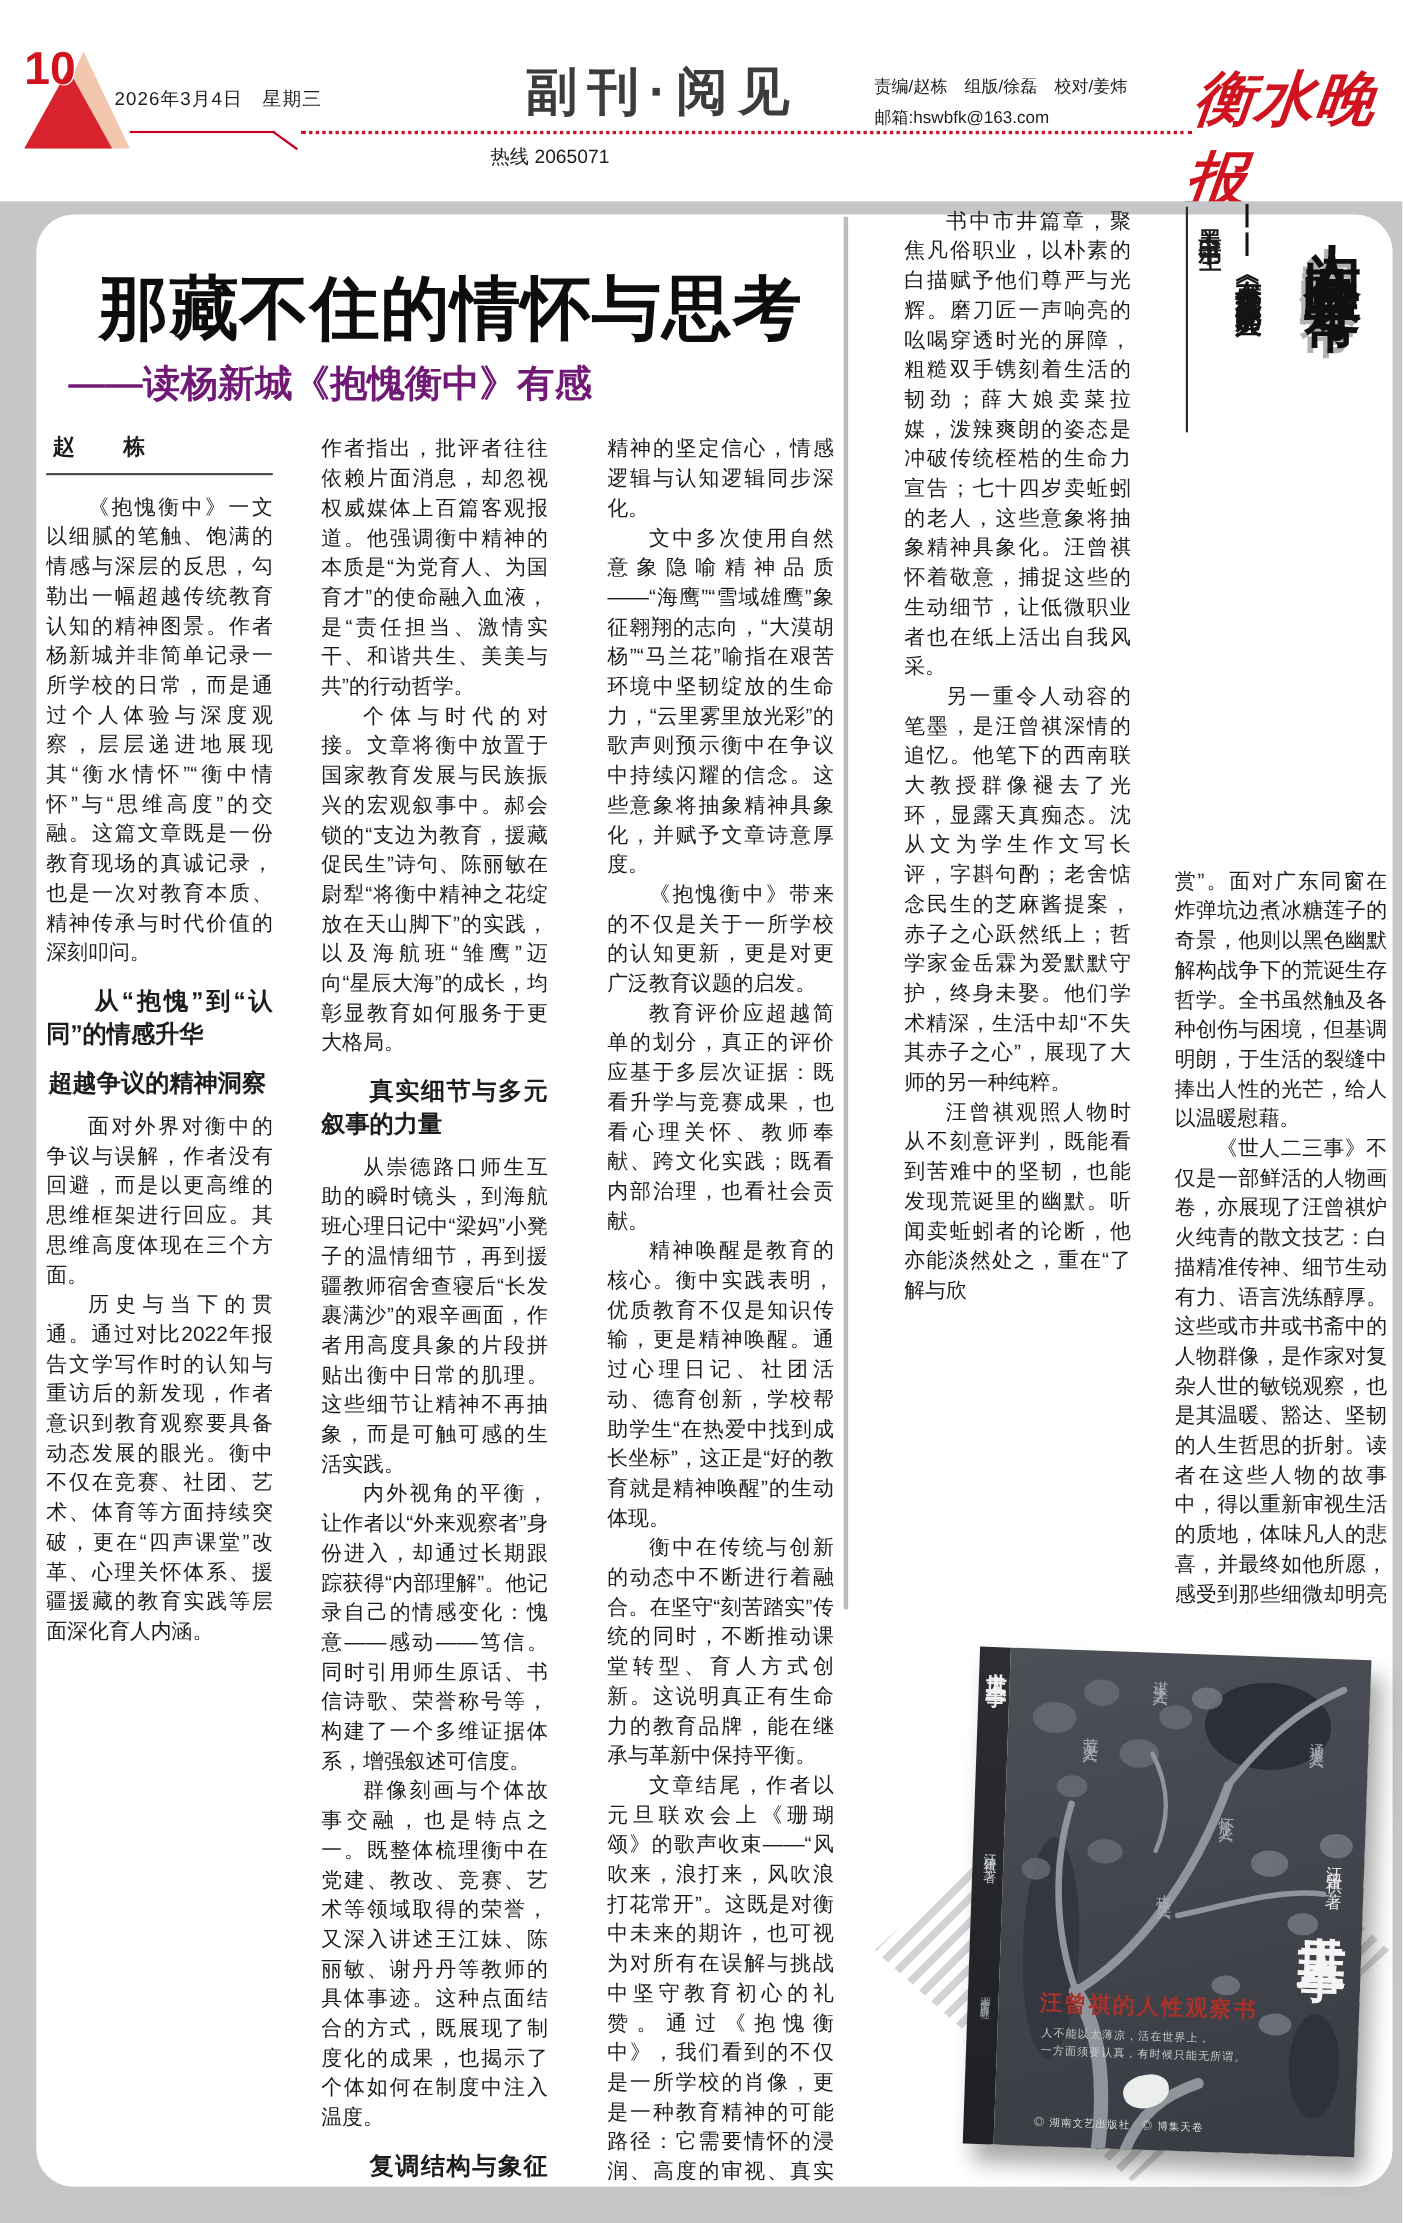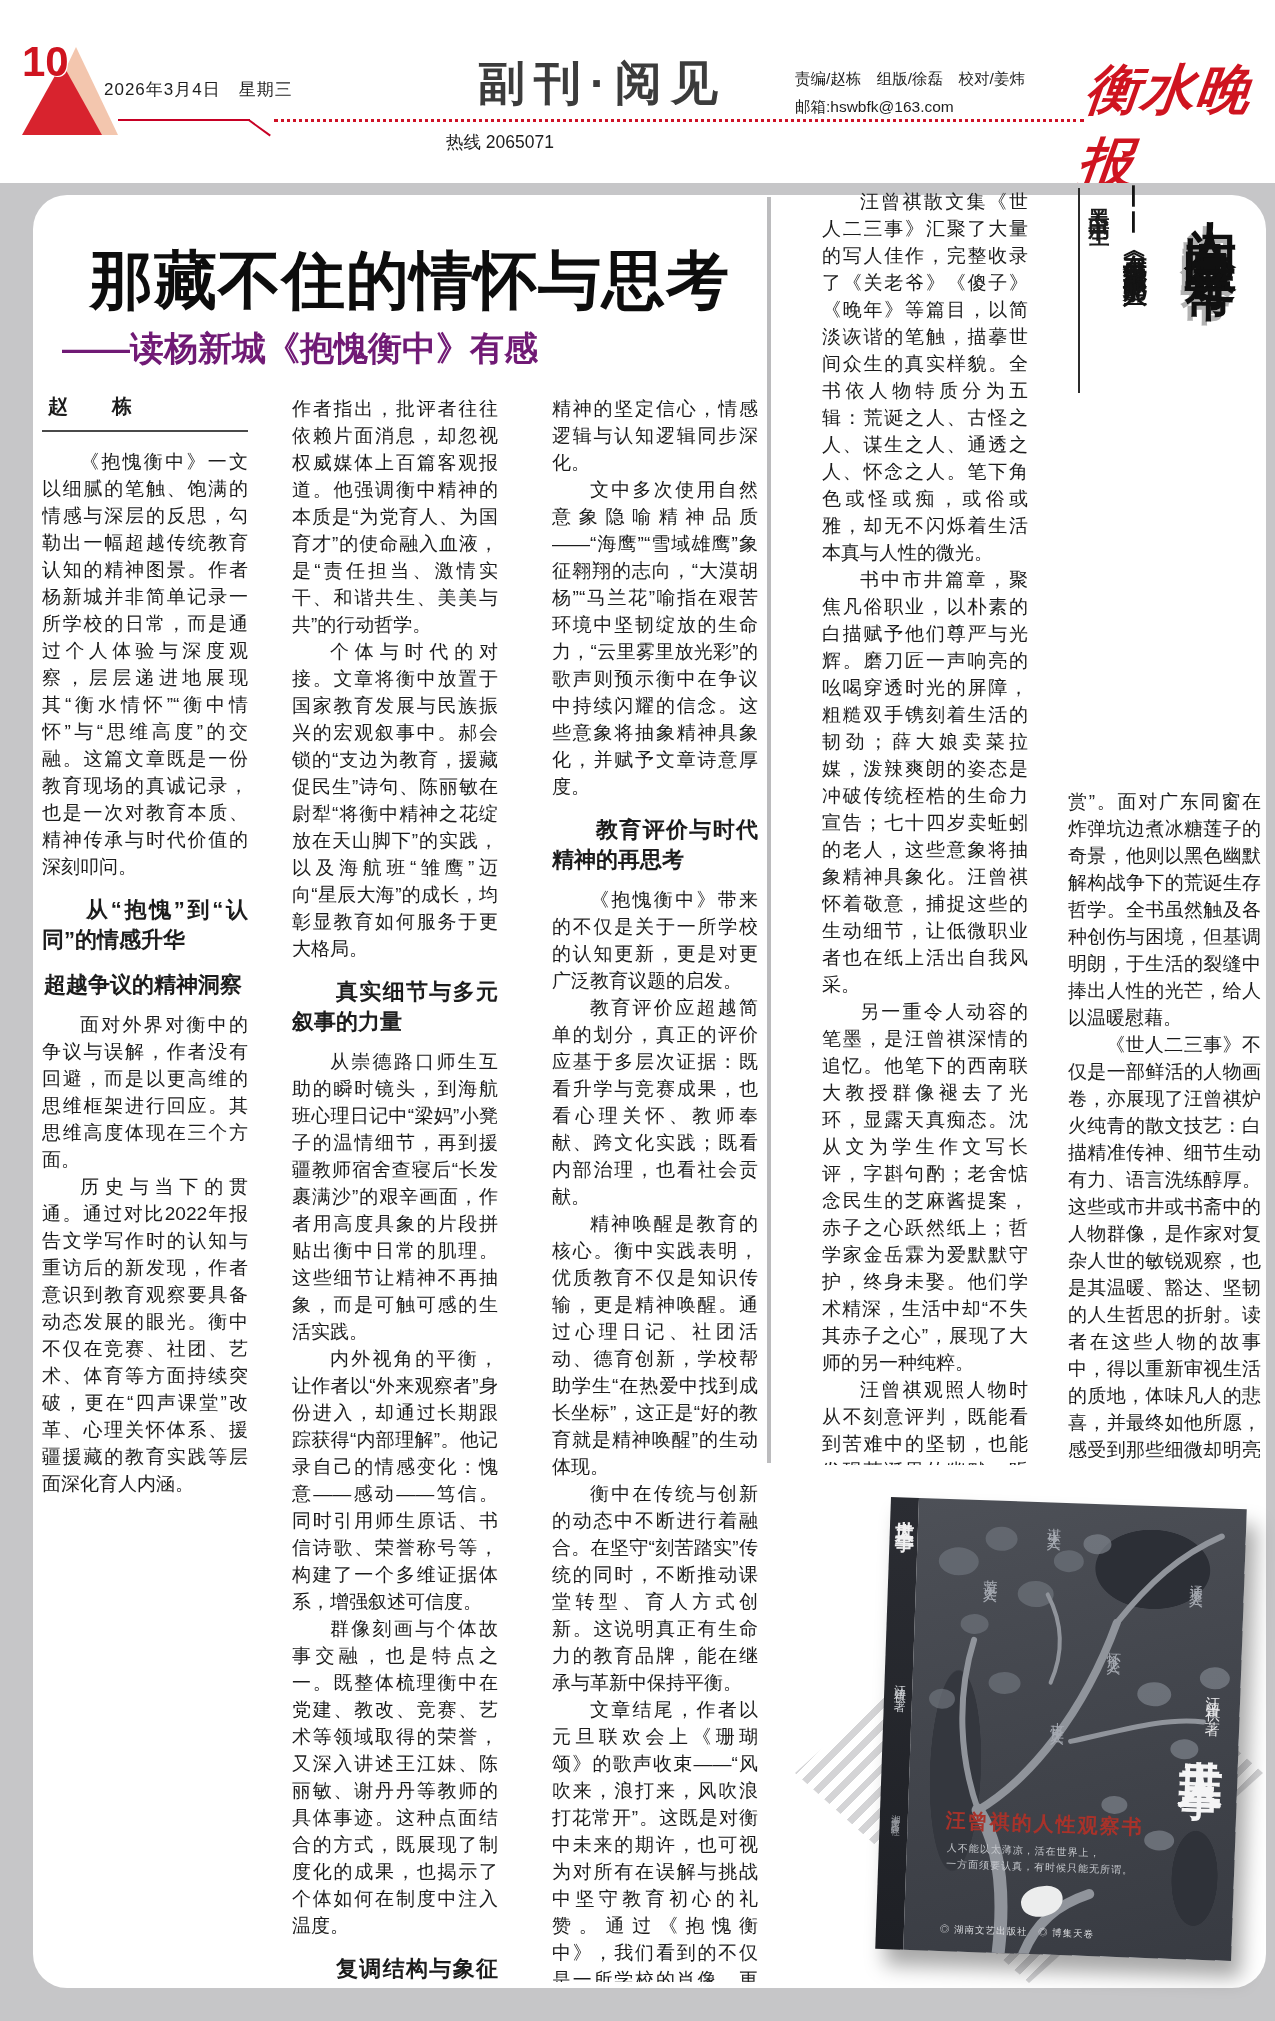--- a/index.html
+++ b/index.html
@@ -123,36 +123,34 @@
     <p class="seg-p">个体与时代的对接。文章将衡中放置于国家教育发展与民族振兴的宏观叙事中。郝会锁的“支边为教育，援藏促民生”诗句、陈丽敏在尉犁“将衡中精神之花绽放在天山脚下”的实践，以及海航班“雏鹰”迈向“星辰大海”的成长，均彰显教育如何服务于更大格局。</p>
     <p class="seg-h">真实细节与多元叙事的力量</p>
     <p class="seg-p">从崇德路口师生互助的瞬时镜头，到海航班心理日记中“梁妈”小凳子的温情细节，再到援疆教师宿舍查寝后“长发裹满沙”的艰辛画面，作者用高度具象的片段拼贴出衡中日常的肌理。这些细节让精神不再抽象，而是可触可感的生活实践。</p>
     <p class="seg-p">内外视角的平衡，让作者以“外来观察者”身份进入，却通过长期跟踪获得“内部理解”。他记录自己的情感变化：愧意——感动——笃信。同时引用师生原话、书信诗歌、荣誉称号等，构建了一个多维证据体系，增强叙述可信度。</p>
     <p class="seg-p">群像刻画与个体故事交融，也是特点之一。既整体梳理衡中在党建、教改、竞赛、艺术等领域取得的荣誉，又深入讲述王江妹、陈丽敏、谢丹丹等教师的具体事迹。这种点面结合的方式，既展现了制度化的成果，也揭示了个体如何在制度中注入温度。</p>
     <p class="seg-h">复调结构与象征系统的运用</p>
   </div>
 <div class="abs bodycol col3">
     <p class="seg-c">精神的坚定信心，情感逻辑与认知逻辑同步深化。</p>
     <p class="seg-p">文中多次使用自然意象隐喻精神品质——“海鹰”“雪域雄鹰”象征翱翔的志向，“大漠胡杨”“马兰花”喻指在艰苦环境中坚韧绽放的生命力，“云里雾里放光彩”的歌声则预示衡中在争议中持续闪耀的信念。这些意象将抽象精神具象化，并赋予文章诗意厚度。</p>
-    <p class="seg-h">教育评价与时代精神的再思考</p>
     <p class="seg-p">《抱愧衡中》带来的不仅是关于一所学校的认知更新，更是对更广泛教育议题的启发。</p>
     <p class="seg-p">教育评价应超越简单的划分，真正的评价应基于多层次证据：既看升学与竞赛成果，也看心理关怀、教师奉献、跨文化实践；既看内部治理，也看社会贡献。</p>
     <p class="seg-p">精神唤醒是教育的核心。衡中实践表明，优质教育不仅是知识传输，更是精神唤醒。通过心理日记、社团活动、德育创新，学校帮助学生“在热爱中找到成长坐标”，这正是“好的教育就是精神唤醒”的生动体现。</p>
     <p class="seg-p">衡中在传统与创新的动态中不断进行着融合。在坚守“刻苦踏实”传统的同时，不断推动课堂转型、育人方式创新。这说明真正有生命力的教育品牌，能在继承与革新中保持平衡。</p>
     <p class="seg-p">文章结尾，作者以元旦联欢会上《珊瑚颂》的歌声收束——“风吹来，浪打来，风吹浪打花常开”。这既是对衡中未来的期许，也可视为对所有在误解与挑战中坚守教育初心的礼赞。通过《抱愧衡中》，我们看到的不仅是一所学校的肖像，更是一种教育精神的可能路径：它需要情怀的浸润、高度的审视、真实的记录与不断的反思。而这，或许正是这篇文章超越衡中具体语境，带给每一位教育观察者的普遍启示。</p>
   </div>
 
 <div class="abs vrule"></div>
 
 <div class="abs vert r-title">人间有味是寻常</div>
 <div class="abs vert r-subtitle">——有感于《世人二三事》中的那些人</div>
 <div class="abs r-author-rule"></div>
 <div class="abs vert r-author">墨白书生</div>
 <div class="abs bodycol colA">
-    <p class="seg-p">汪曾祺散文集《世人二三事》汇聚了大量的写人佳作，完整收录了《关老爷》《傻子》《晚年》等篇目，以简淡诙谐的笔触，描摹世间众生的真实样貌。全书依人物特质分为五辑：荒诞之人、古怪之人、谋生之人、通透之人、怀念之人。笔下角色或怪或痴，或俗或雅，却无不闪烁着生活本真与人性的微光。</p>
     <p class="seg-p">书中市井篇章，聚焦凡俗职业，以朴素的白描赋予他们尊严与光辉。磨刀匠一声响亮的吆喝穿透时光的屏障，粗糙双手镌刻着生活的韧劲；薛大娘卖菜拉媒，泼辣爽朗的姿态是冲破传统桎梏的生命力宣告；七十四岁卖蚯蚓的老人，这些意象将抽象精神具象化。汪曾祺怀着敬意，捕捉这些的生动细节，让低微职业者也在纸上活出自我风采。</p>
     <p class="seg-p">另一重令人动容的笔墨，是汪曾祺深情的追忆。他笔下的西南联大教授群像褪去了光环，显露天真痴态。沈从文为学生作文写长评，字斟句酌；老舍惦念民生的芝麻酱提案，赤子之心跃然纸上；哲学家金岳霖为爱默默守护，终身未娶。他们学术精深，生活中却“不失其赤子之心”，展现了大师的另一种纯粹。</p>
     <p class="seg-p">汪曾祺观照人物时从不刻意评判，既能看到苦难中的坚韧，也能发现荒诞里的幽默。听闻卖蚯蚓者的论断，他亦能淡然处之，重在“了解与欣</p>
   </div>
 <div class="abs bodycol colB">
     <p class="seg-c">赏”。面对广东同窗在炸弹坑边煮冰糖莲子的奇景，他则以黑色幽默解构战争下的荒诞生存哲学。全书虽然触及各种创伤与困境，但基调明朗，于生活的裂缝中捧出人性的光芒，给人以温暖慰藉。</p>
     <p class="seg-p">《世人二三事》不仅是一部鲜活的人物画卷，亦展现了汪曾祺炉火纯青的散文技艺：白描精准传神、细节生动有力、语言洗练醇厚。这些或市井或书斋中的人物群像，是作家对复杂人世的敏锐观察，也是其温暖、豁达、坚韧的人生哲思的折射。读者在这些人物的故事中，得以重新审视生活的质地，体味凡人的悲喜，并最终如他所愿，感受到那些细微却明亮的生命之光——凡人事虽小，生命亦有光。</p>
   </div>
 
 <div class="abs book-zone">

